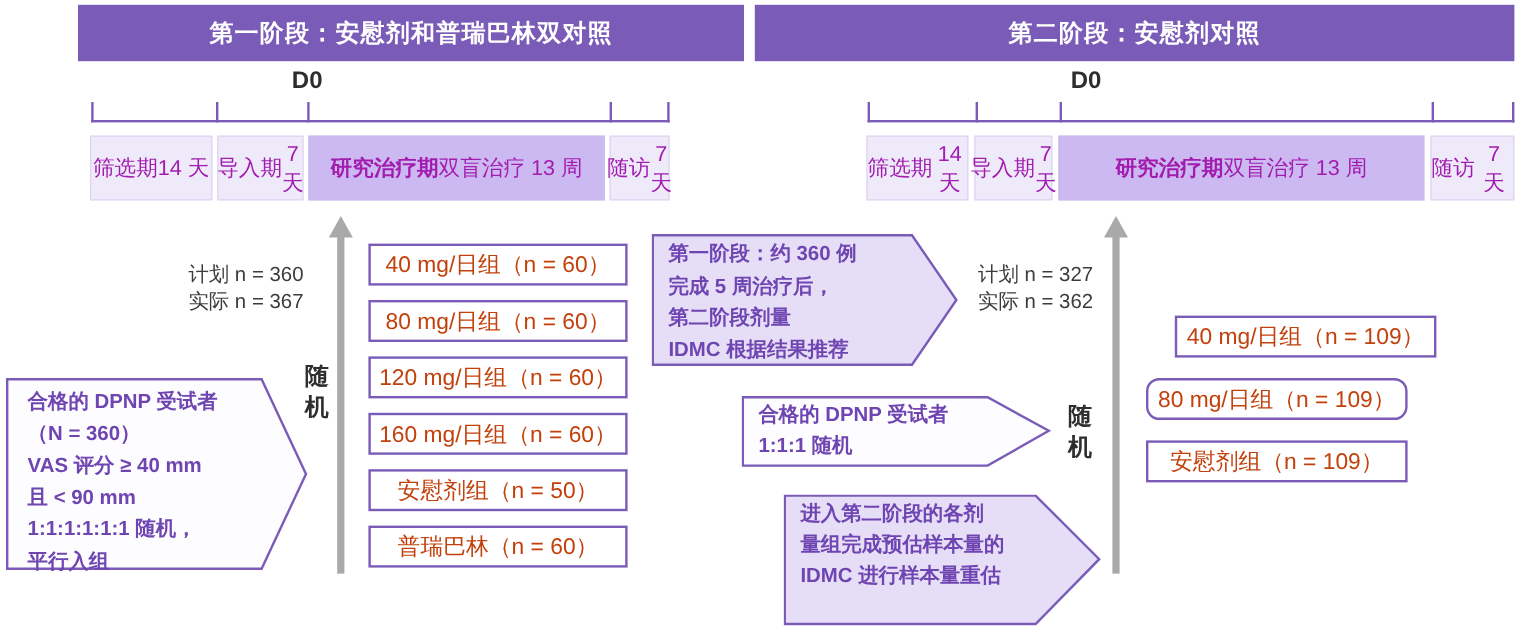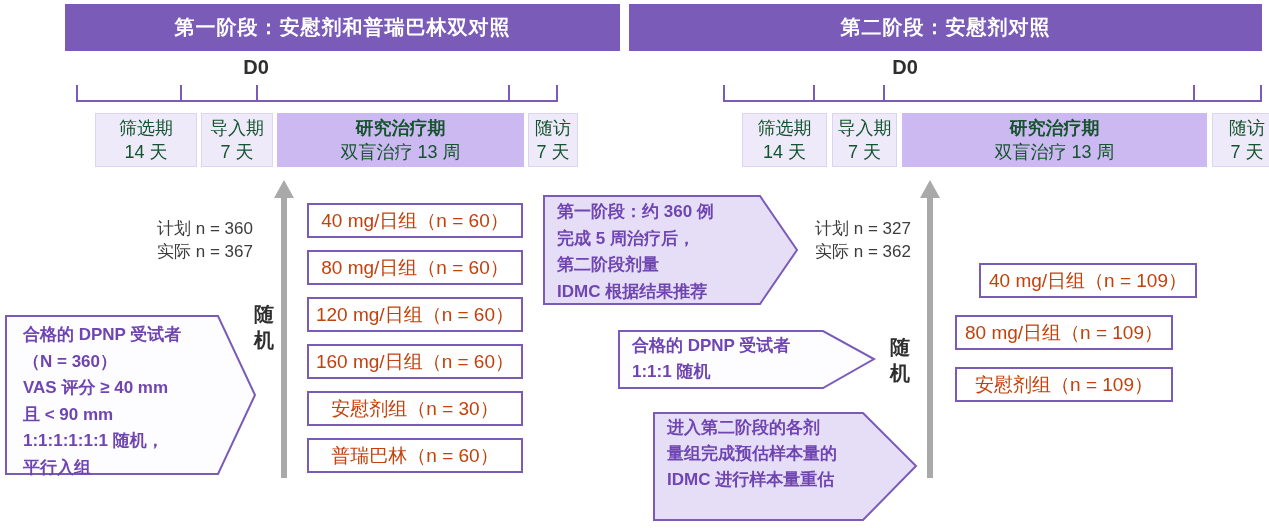--- a/index.html
+++ b/index.html
@@ -14,23 +14,23 @@
     background:#7a5cb8;color:#ffffff;font-weight:bold;font-size:20px;
     display:flex;align-items:center;justify-content:center;letter-spacing:1px;
   }
   .d0{font-size:20px;font-weight:bold;color:#2e2e2e;text-align:center;width:60px;}
 
   .bracket{height:17px;}
   .bracket .bline{position:absolute;left:0;right:0;bottom:0;height:2px;background:#7a5cb8;}
   .bracket .tick{position:absolute;top:0;width:2px;height:17px;background:#7a5cb8;}
 
   .period{
-    display:flex;flex-direction:column;align-items:center;justify-content:center;
-    background:#eeeafa;border:1px solid #ddd3f2;color:#14532d;font-size:18px;line-height:24px;
-    text-align:center;box-sizing:border-box;height:54px;margin-left:20px;
+    display:flex;flex-direction:row;align-items:center;justify-content:center;
+    background:#eeeafa;border:1px solid #ddd3f2;color:#a21caf;font-size:18px;line-height:24px;
+    text-align:center;box-sizing:border-box;height:54px;
   }
   .period.emph{background:#ccb9f1;border-color:#ccb9f1;}
   .period .ptitle{white-space:nowrap;}
   .period.emph .ptitle{font-weight:bold;}
 
   .plan-text{font-size:17px;line-height:23px;color:#3c3c3c;white-space:nowrap;}
 
   .up-arrow-shaft{width:6px;background:#a9a9a9;}
   .up-arrow-head{
     width:0;height:0;border-left:10px solid transparent;border-right:10px solid transparent;
@@ -92,21 +92,21 @@
 
 <div class="abs up-arrow-head" style="left:274px;top:180px;"></div>
 <div class="abs up-arrow-shaft" style="left:281px;top:197px;height:281px;"></div>
 
 <div class="abs random-label" style="left:252px;top:301px;">随机</div>
 
 <div class="abs dose-box" style="left:307px;top:203px;width:216px;">40 mg/日组（n = 60）</div>
 <div class="abs dose-box" style="left:307px;top:250px;width:216px;">80 mg/日组（n = 60）</div>
 <div class="abs dose-box" style="left:307px;top:297px;width:216px;">120 mg/日组（n = 60）</div>
 <div class="abs dose-box" style="left:307px;top:344px;width:216px;">160 mg/日组（n = 60）</div>
-<div class="abs dose-box" style="left:307px;top:391px;width:216px;">安慰剂组（n = 30）</div>
+<div class="abs dose-box" style="left:307px;top:391px;width:216px;">安慰剂组（n = 50）</div>
 <div class="abs dose-box" style="left:307px;top:438px;width:216px;">普瑞巴林（n = 60）</div>
 
 <svg class="abs" style="left:5px;top:315px;" width="252" height="161">
   <polygon points="1,1 213,1 250,80 213,159 1,159" fill="#fdfcff" stroke="#7a5cb8" stroke-width="2"></polygon>
 </svg>
 <div class="abs callout-text" style="left:23px;top:322px;">
   <div>合格的 DPNP 受试者</div>
   <div>（N = 360）</div>
   <div>VAS 评分 ≥ 40 mm</div>
   <div>且 &lt; 90 mm</div>
@@ -158,21 +158,21 @@
   <div>计划 n = 327</div>
   <div>实际 n = 362</div>
 </div>
 
 <div class="abs up-arrow-head" style="left:920px;top:180px;"></div>
 <div class="abs up-arrow-shaft" style="left:927px;top:197px;height:281px;"></div>
 
 <div class="abs random-label" style="left:888px;top:334px;">随机</div>
 
 <div class="abs dose-box" style="left:979px;top:263px;width:218px;">40 mg/日组（n = 109）</div>
-<div class="abs dose-box" style="left:955px;top:315px;width:218px;">80 mg/日组（n = 109）</div>
+<div class="abs dose-box" style="left:955px;top:315px;width:218px;border-radius:11px;">80 mg/日组（n = 109）</div>
 <div class="abs dose-box" style="left:955px;top:367px;width:218px;">安慰剂组（n = 109）</div>
 
 <svg class="abs" style="left:618px;top:330px;" width="259" height="60">
   <polygon points="1,1 205,1 256,29 205,58 1,58" fill="#fdfcff" stroke="#7a5cb8" stroke-width="2"></polygon>
 </svg>
 <div class="abs callout-text" style="left:632px;top:333px;line-height:26px;">
   <div>合格的 DPNP 受试者</div>
   <div>1:1:1 随机</div>
 </div>
 

